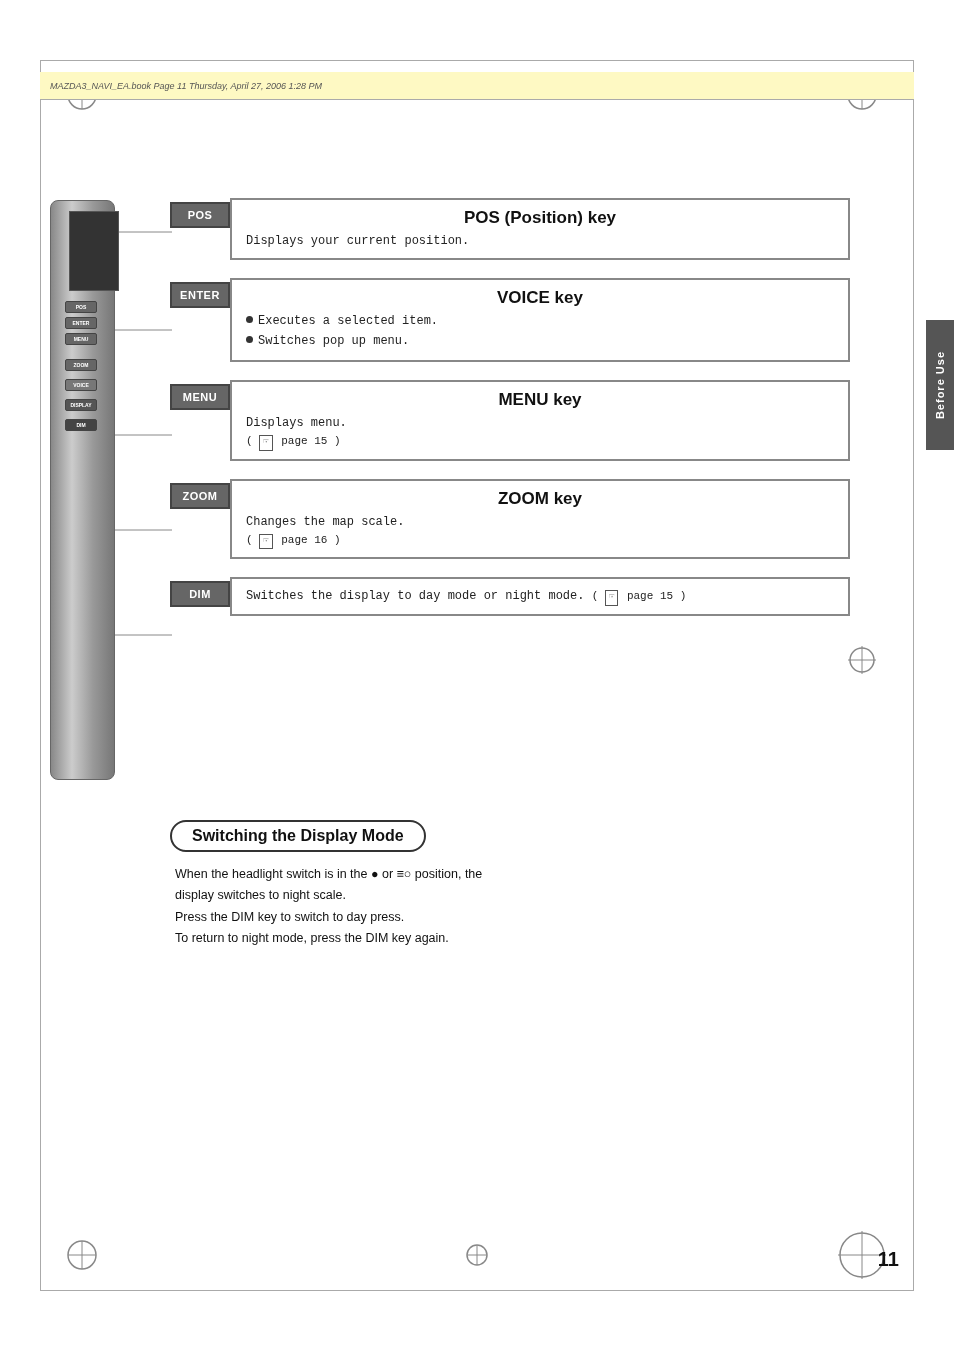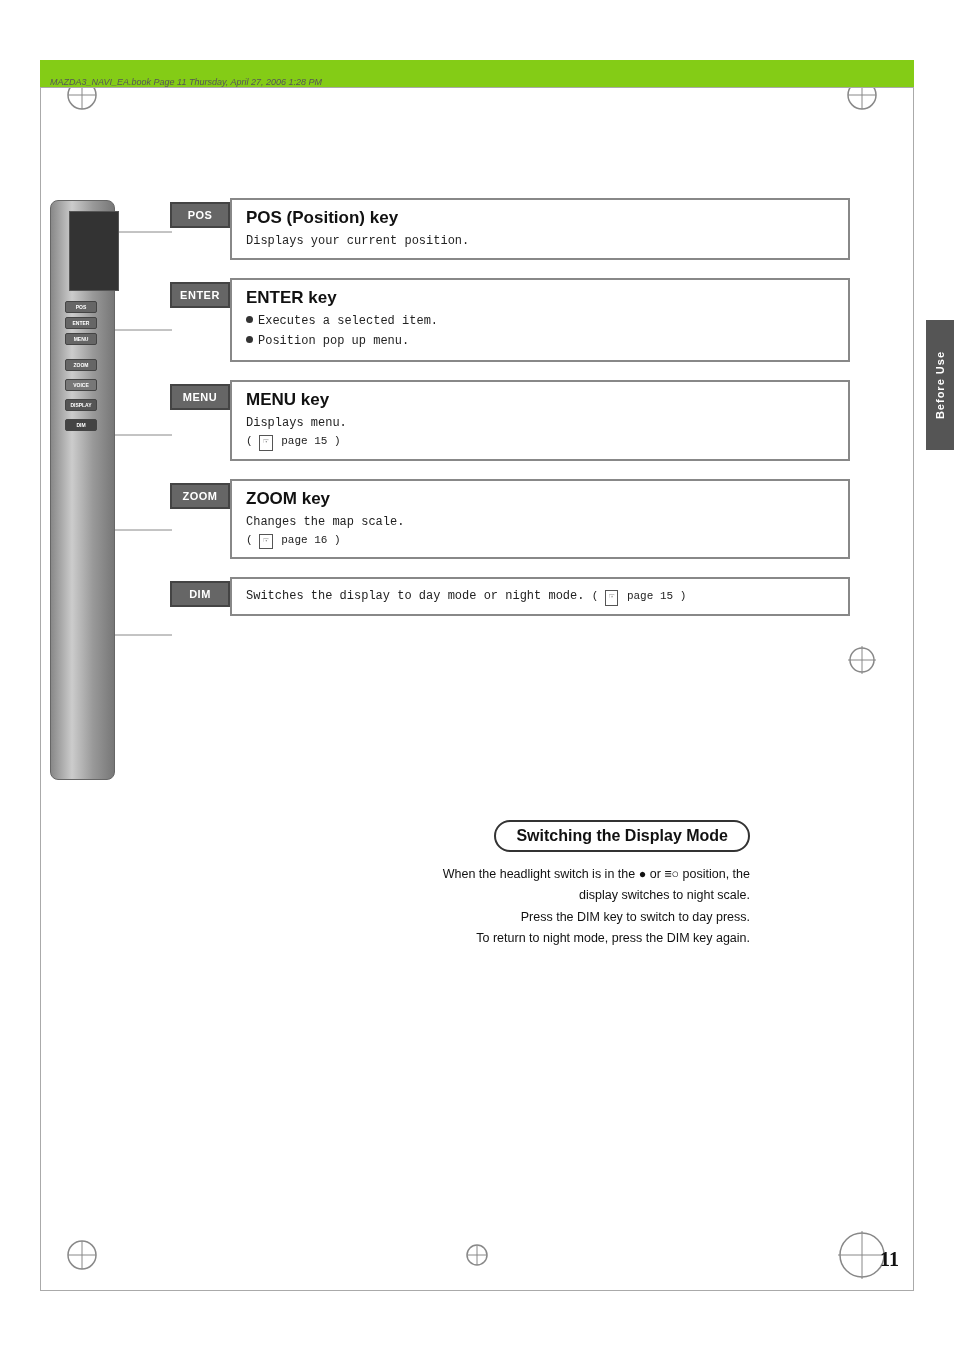--- a/index.html
+++ b/index.html
@@ -18,28 +18,28 @@
       top: 60px;
       left: 40px;
       right: 40px;
       bottom: 60px;
       border: 1px solid #aaa;
     }
 
     
     .header-bar {
       position: absolute;
-      top: 60px;
+      top: 72px;
       left: 40px;
       right: 40px;
       height: 28px;
-      background: #84cc16;
+      background: #fef9c3;
       border-bottom: 1px solid #aaa;
       display: flex;
-      align-items: flex-end;
+      align-items: center;
       padding: 0 10px;
     }
 
     .header-text {
       font-size: 9px;
       color: #555;
       font-style: italic;
     }
 
     
@@ -153,20 +153,21 @@
       padding: 8px 14px;
       flex: 1;
       background: white;
     }
 
     .key-title {
       font-size: 17px;
       font-weight: bold;
       margin-bottom: 4px;
       color: #111;
+      text-align: center;
     }
 
     .key-desc {
       font-size: 12px;
       color: #222;
       line-height: 1.5;
       font-family: Liberation Mono, monospace;
     }
 
     .bullet-item {
@@ -201,21 +202,20 @@
       background: white;
       font-style: normal;
     }
 
     
     .switch-section {
       position: absolute;
       left: 170px;
       top: 820px;
       width: 580px;
-      text-align: right;
     }
 
     .switch-title-bar {
       border: 2px solid #333;
       border-radius: 20px;
       padding: 5px 20px;
       display: inline-block;
       font-size: 16px;
       font-weight: bold;
       color: #111;
@@ -230,21 +230,20 @@
     }
 
     
     .page-number {
       position: absolute;
       right: 55px;
       bottom: 80px;
       font-size: 20px;
       font-weight: bold;
       color: #111;
-      font-family: Liberation Serif, serif;
     }
 
     
     svg.connectors {
       position: absolute;
       top: 0;
       left: 0;
       width: 954px;
       height: 1351px;
       pointer-events: none;
@@ -325,28 +324,28 @@
     <div class="key-label">POS</div>
     <div class="key-box-content">
       <div class="key-title">POS (Position) key</div>
       <div class="key-desc">Displays your current position.</div>
     </div>
   </div>
 
   <div class="key-box">
     <div class="key-label">ENTER</div>
     <div class="key-box-content">
-      <div class="key-title">ENTER key</div>
+      <div class="key-title">VOICE key</div>
       <div class="bullet-item">
         <span class="bullet-dot"></span>
         <span class="key-desc">Executes a selected item.</span>
       </div>
       <div class="bullet-item">
         <span class="bullet-dot"></span>
-        <span class="key-desc">Position pop up menu.</span>
+        <span class="key-desc">Switches pop up menu.</span>
       </div>
     </div>
   </div>
 
   <div class="key-box">
     <div class="key-label">MENU</div>
     <div class="key-box-content">
       <div class="key-title">MENU key</div>
       <div class="key-desc">
         <span>Displays menu.</span><br>

